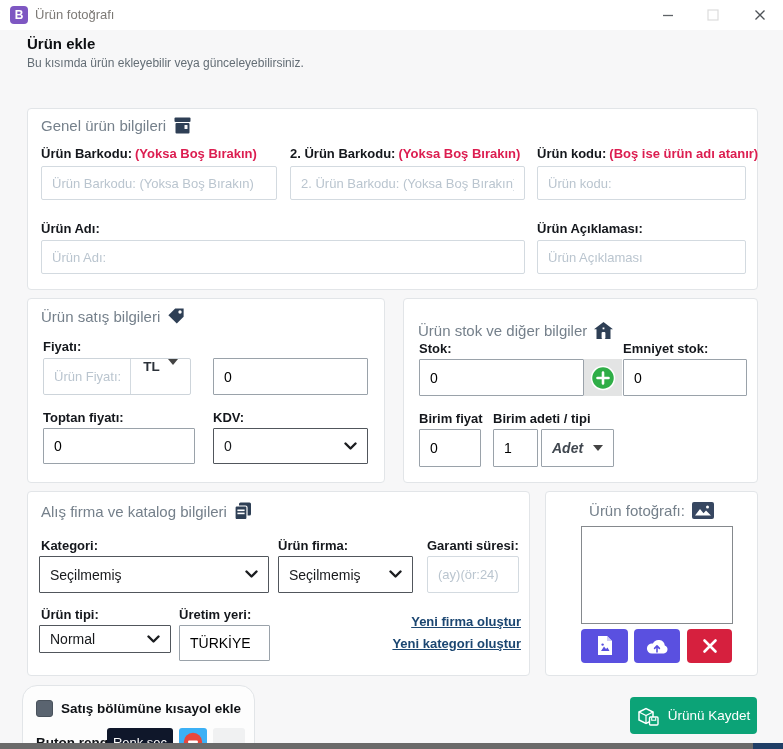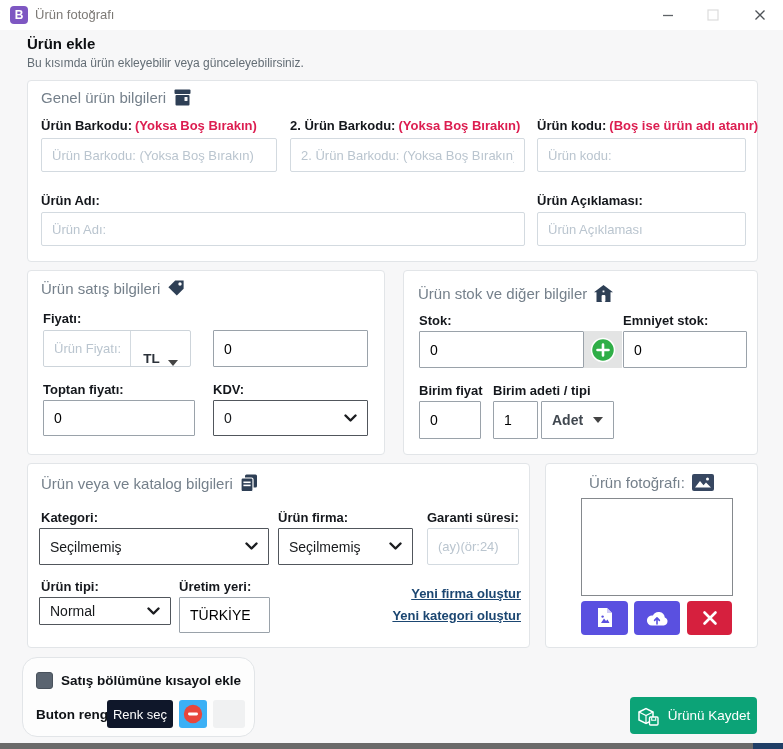--- a/index.html
+++ b/index.html
@@ -15,41 +15,41 @@
   .app-logo { position:absolute; left:10px; top:6px; width:18px; height:18px; background:#7e57c2;
     border-radius:4px; color:#fff; font-weight:bold; font-size:12px; text-align:center; line-height:18px; }
   .app-title { position:absolute; left:35px; top:0; line-height:30px; font-size:13px; color:#7d7a76; }
   .win-btn { position:absolute; top:0; width:30px; height:30px; display:flex; align-items:center; justify-content:center; }
 
   
   .page-title { position:absolute; left:27px; top:35px; font-size:15px; font-weight:bold; color:#0d0f12; }
   .page-subtitle { position:absolute; left:27px; top:56px; font-size:12px; color:#636d75; }
 
   
-  .section { position:absolute; background:#fff; border:1px solid #e2e5e8; border-radius:4px; }
+  .section { position:absolute; background:#fff; border:1px solid #e2e5e8; border-radius:4px;margin-top:28px; }
   .sec-title { position:absolute; display:flex; align-items:center; gap:7px;
     font-size:15px; color:#75808b; white-space:nowrap; }
 
   .lbl { position:absolute; font-size:13px; font-weight:bold; color:#14171c; white-space:nowrap; }
   .hint { color:#dc1d50; font-weight:bold; margin-left:3px; }
 
   input { position:absolute; outline:none; background:#fff; font-family:inherit; }
   input.light { border:1px solid #d3dae0; border-radius:2px; padding:0 10px; font-size:13px; color:#222; }
   input.light::placeholder { color:#bac5cf; opacity:1; }
   input.val { border:1px solid #9aa2aa; border-radius:1px; padding:0 10px; font-size:14px; color:#000; }
 
   .combo { position:absolute; border:1px solid #51565c; border-radius:1px; background:#fff;
     display:flex; align-items:center; justify-content:space-between; padding:0 10px;
     font-size:14px; color:#17191c; cursor:pointer; }
-  .combo.soft { border-color:#9aa2aa; font-weight:bold; color:#40474f; }
+  .combo.soft { border-color:#9aa2aa; font-weight:bold; color:#40474f;font-style:italic; }
 
   .group { position:absolute; display:flex; border:1px solid #cdd4da; border-radius:2px; background:#fff; }
   .group input { position:static; border:none; flex:1; min-width:0; }
   .group .divider { width:1px; background:#d3dae0; }
-  .currency-box { width:59px; display:flex; align-items:flex-end; justify-content:center; gap:8px;
+  .currency-box { width:59px; display:flex; align-items:flex-start; justify-content:center; gap:8px;
     font-size:13.5px; font-weight:bold; color:#2b3139; cursor:pointer; }
 
   .stock-group { position:absolute; display:flex; }
   .stock-group input { position:static; }
   .plus-box { width:38px; height:37px; background:#e3e4e4; display:flex; align-items:center; justify-content:center; cursor:pointer; }
 
   .link { position:absolute; font-size:13px; font-weight:bold; color:#1b4671; text-align:right; cursor:pointer; white-space:nowrap;text-decoration:underline; }
 
   
   .photo-title { position:absolute; left:0; top:10px; width:100%; display:flex; justify-content:center;
@@ -160,21 +160,21 @@
     <input class="val" style="left: 15px; top: 129px; width: 152px; height: 36px;" value="0">
     <div class="combo" style="left:185px; top:129px; width:155px; height:36px;">
       <span>0</span>
       <svg width="13" height="9">
           <path d="M1.5 1.5 L6.5 6.5 L11.5 1.5" stroke="#1b1d20" stroke-width="2.4" fill="none" stroke-linecap="round" stroke-linejoin="round"></path>
         </svg>
     </div>
   </div>
 
   <div class="section" style="left:403px; top:270px; width:355px; height:185px;">
-    <div class="sec-title" style="left:14px; top:14px;">
+    <div class="sec-title" style="left:14px; top:23px;">
       <span>Ürün stok ve diğer bilgiler</span>
       <svg width="19" height="17" viewBox="0 0 19 17">
         <path d="M9.5 0 L19 7.2 H16.5 V17 H2.5 V7.2 H0 Z" fill="#2e3f55"></path>
         <rect x="7.6" y="10" width="3.8" height="7" rx="1" fill="#fff"></rect>
         <rect x="8.6" y="5.5" width="1.8" height="1.8" fill="#fff"></rect>
       </svg>
     </div>
     <div class="lbl" style="left:15px; top:42px;">Stok:</div>
     <div class="lbl" style="left:219px; top:42px;">Emniyet stok:</div>
     <div class="stock-group" style="left:15px; top:60px;">
@@ -194,21 +194,21 @@
     <div class="combo soft" style="left:137px; top:130px; width:73px; height:38px;">
       <span>Adet</span>
       <svg width="10" height="6">
           <path d="M0 0 H10 L5 6 Z" fill="#444"></path>
         </svg>
     </div>
   </div>
 
   <div class="section" style="left:27px; top:463px; width:503px; height:185px;">
     <div class="sec-title" style="left:13px; top:10px;">
-      <span>Ürün veya ve katalog bilgileri</span>
+      <span>Alış firma ve katalog bilgileri</span>
       <svg width="18" height="18" viewBox="0 0 18 18">
         <rect x="5" y="0.5" width="12" height="13" rx="1.5" fill="#2e3f55"></rect>
         <rect x="1" y="4" width="12" height="13.5" rx="1.5" fill="#2e3f55" stroke="#fff" stroke-width="1.2"></rect>
         <rect x="3.4" y="7.5" width="7.2" height="1.6" fill="#fff"></rect>
         <rect x="3.4" y="10.6" width="7.2" height="1.6" fill="#fff"></rect>
       </svg>
     </div>
     <div class="lbl" style="left:13px; top:46px;">Kategori:</div>
     <div class="lbl" style="left:250px; top:46px;">Ürün firma:</div>
     <div class="lbl" style="left:399px; top:46px;">Garanti süresi:</div>

